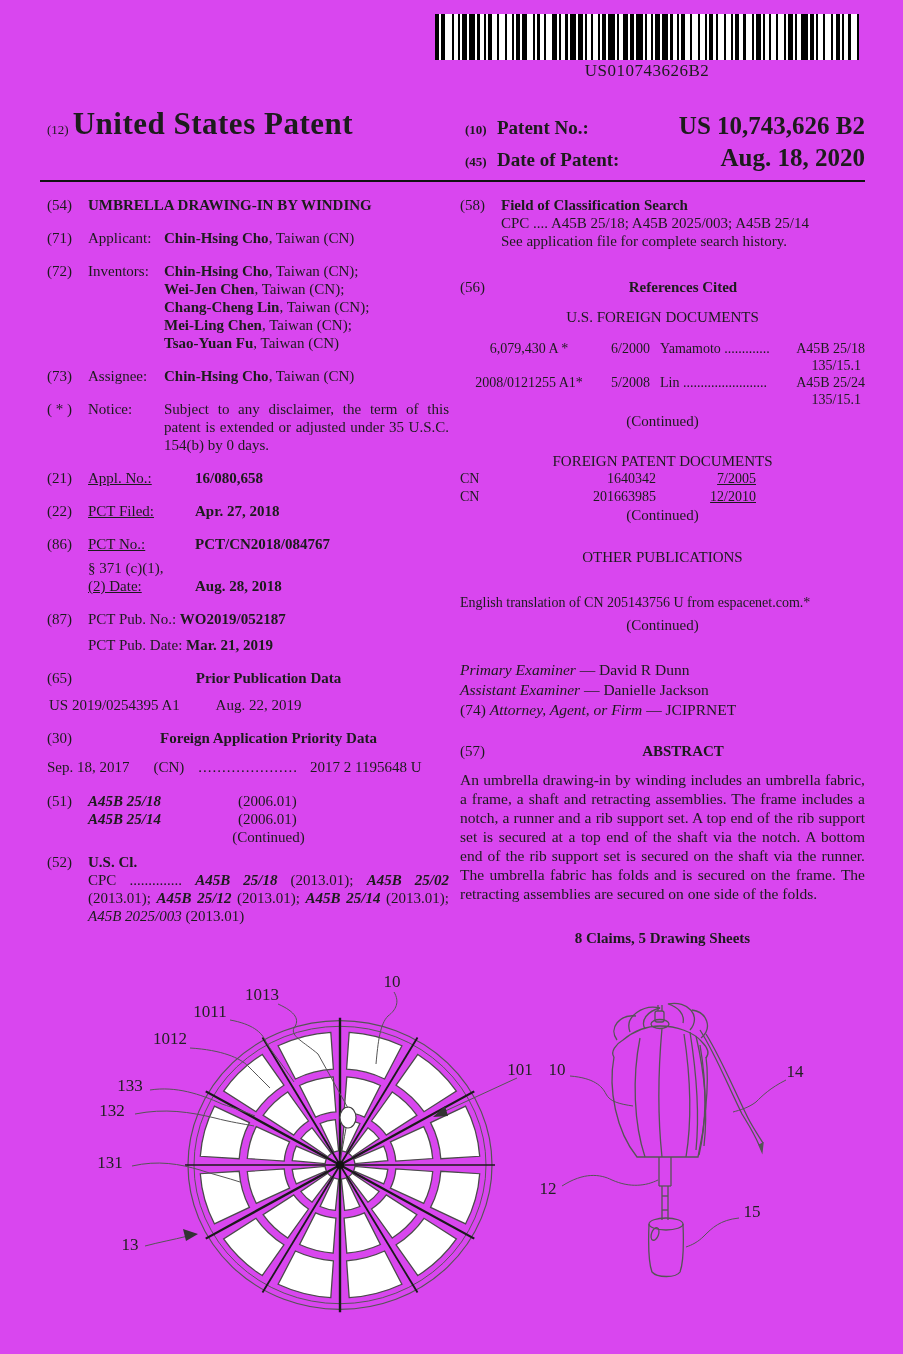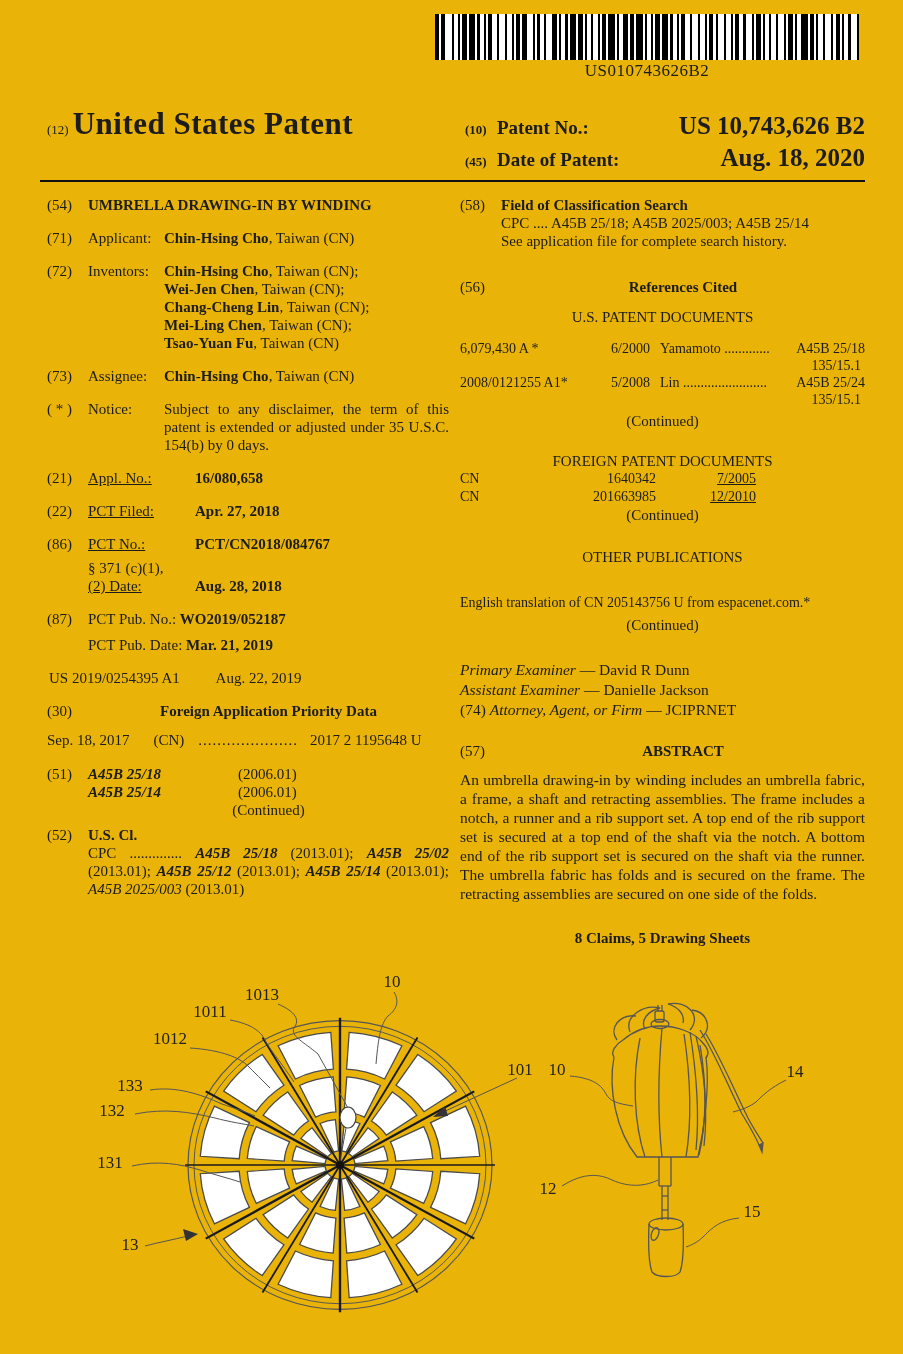--- a/index.html
+++ b/index.html
@@ -1,19 +1,19 @@
 <!DOCTYPE html>
 <html><head>
 <meta charset="utf-8">
 <style>
   html,body{margin:0;padding:0;background:#e8e8e8;}
   .page{
     position:relative;
     width:903px;height:1354px;
-    background:#eab308;
+    background:#d946ef;
     font-family:"Liberation Serif", serif;
     color:#1c1c1c;
     overflow:hidden;
   }
   
   .barcode-wrap{position:absolute;top:14px;left:433px;width:428px;text-align:center;}
   .barcode{display:flex;width:425px;height:46px;margin:0 auto;}
   .barcode .b{flex-basis:0;}
   .barcode .bar{background:#000;}
   .barcode .space{background:#fff;}
@@ -51,21 +51,21 @@
   .pp-line{padding-left:2px;}
   .pp-date{display:inline-block;margin-left:32px;}
   .fp-line{display:flex;white-space:nowrap;}
   .fp-cn{margin-left:24px;}
   .fp-dots{margin-left:14px;letter-spacing:1px;}
   .fp-val{margin-left:12px;}
   .cl-row{display:flex;}
   .cl-code{width:150px;}
   .cpc{ text-align:justify; }
   .usdoc-row{display:flex;font-size:14px;line-height:17px;}
-  .usdoc-no{width:138px;text-align:left;flex-shrink:0;}
+  .usdoc-no{width:138px;text-align:center;flex-shrink:0;}
   .usdoc-date{width:52px;text-align:right;flex-shrink:0;margin-right:6px;}
   .usdoc-rest{flex:1;display:flex;justify-content:space-between;padding-left:4px;}
   .usdoc-sub{font-size:14px;line-height:17px;text-align:right;padding-right:4px;}
   .fdoc-row{display:flex;font-size:14px;line-height:18px;}
   .fdoc-country{width:46px;}
   .fdoc-no{width:150px;text-align:right;}
   .fdoc-date{width:100px;text-align:right;text-decoration:underline;}
   .abstract-par{text-align:justify;font-size:15.5px;line-height:19px;margin-top:10px;}
   
   .figs{position:absolute;left:0;top:958px;width:903px;height:396px;}
@@ -290,20 +290,24 @@
     </div>
 
     <div class="entry">
       <span class="num">(87)</span>
       <div class="ebody">
         <div><span>PCT Pub. No.:</span> <span class="b">WO2019/052187</span></div>
         <div style="margin-top:8px;"><span>PCT Pub. Date:</span> <span class="b">Mar. 21, 2019</span></div>
       </div>
     </div>
 
+    <div class="entry" style="margin-bottom:9px;">
+      <span class="num">(65)</span>
+      <div class="ebody heading-c">Prior Publication Data</div>
+    </div>
     <div class="pp-line" style="margin-bottom:15px;">
       <span>US 2019/0254395 A1</span>
       <span class="pp-date">Aug. 22, 2019</span>
     </div>
 
     <div class="entry" style="margin-bottom:11px;">
       <span class="num">(30)</span>
       <div class="ebody heading-c">Foreign Application Priority Data</div>
     </div>
     <div class="fp-line" style="margin-bottom:16px;">
@@ -346,21 +350,21 @@
         <div>CPC .... A45B 25/18; A45B 2025/003; A45B 25/14</div>
         <div>See application file for complete search history.</div>
       </div>
     </div>
 
     <div class="entry" style="margin-top:28px;margin-bottom:12px;">
       <span class="num">(56)</span>
       <div class="ebody heading-c">References Cited</div>
     </div>
 
-    <div class="cent" style="margin-bottom:14px;">U.S. PATENT DOCUMENTS</div>
+    <div class="cent" style="margin-bottom:14px;">U.S. FOREIGN DOCUMENTS</div>
 
     <div class="usdoc-row">
       <span class="usdoc-no">6,079,430 A *</span>
       <span class="usdoc-date">6/2000</span>
       <span class="usdoc-rest">
           <span>Yamamoto .............</span>
           <span>A45B 25/18</span>
         </span>
     </div>
     <div class="usdoc-sub">135/15.1</div>

